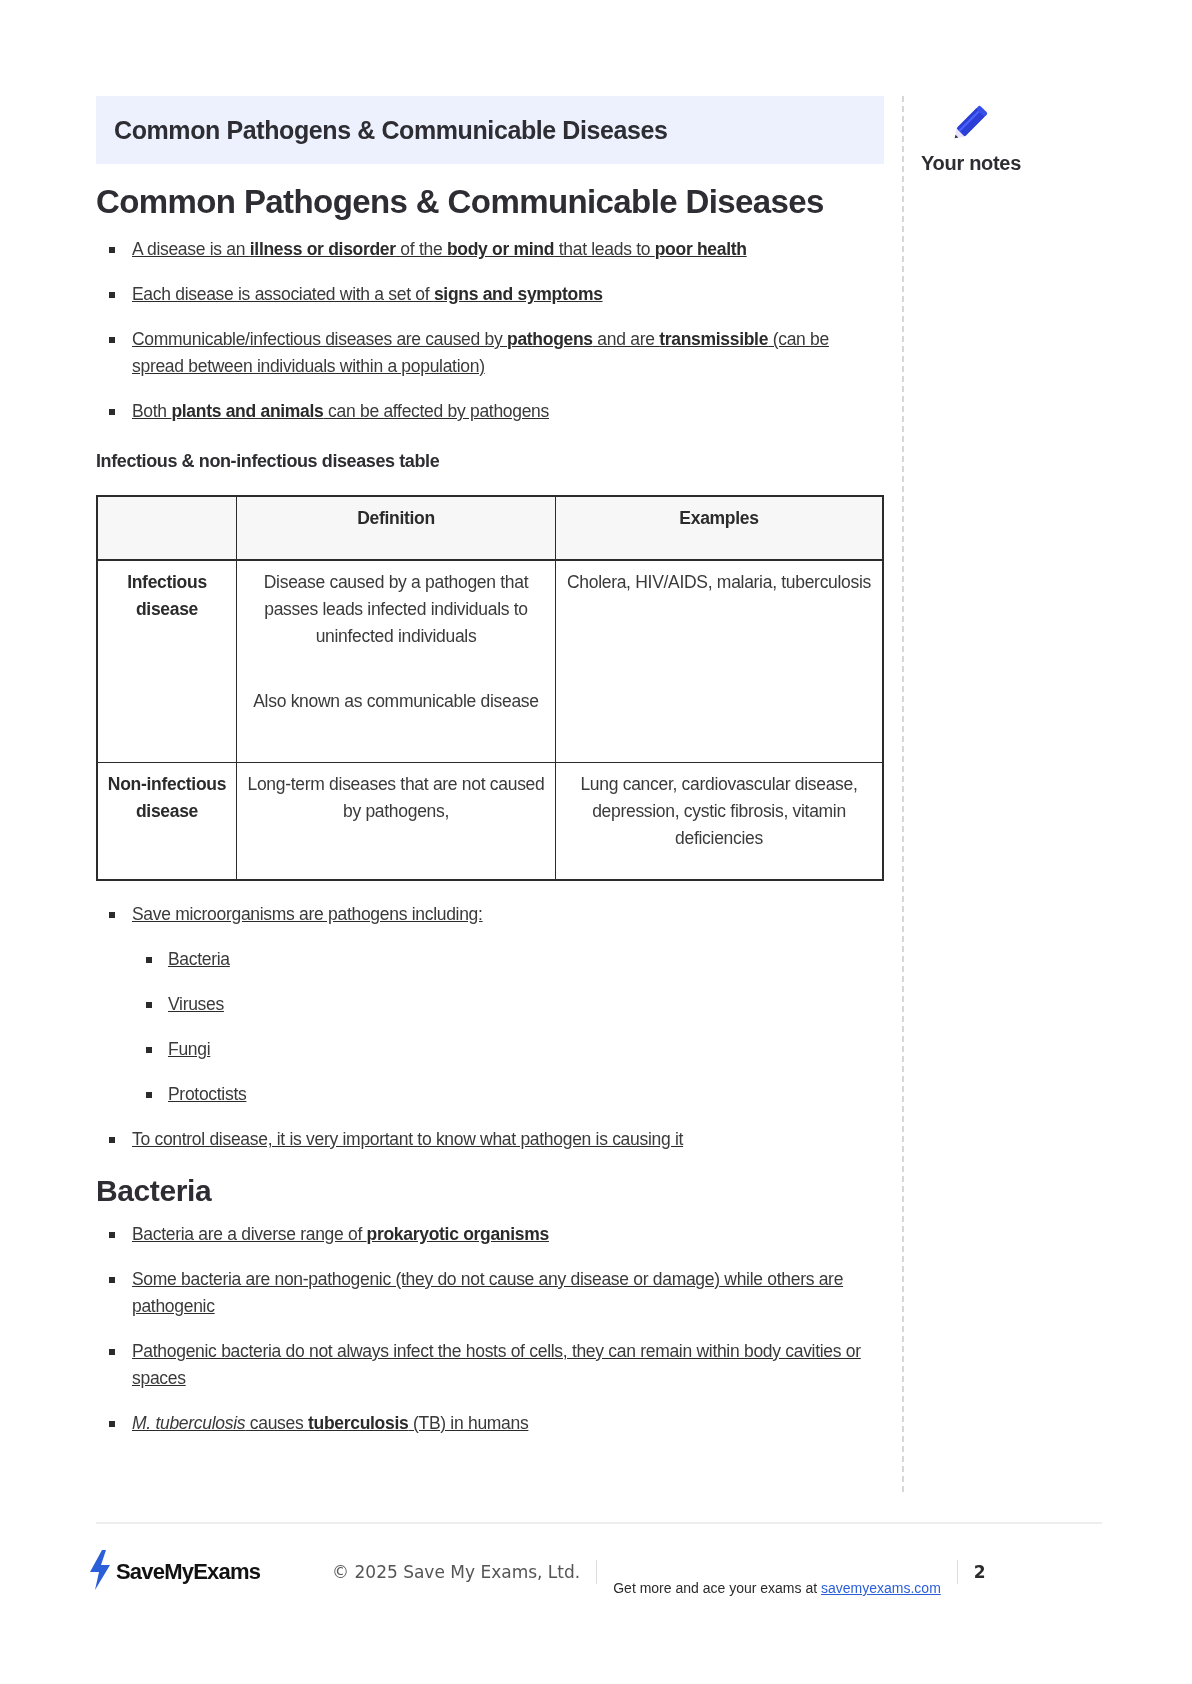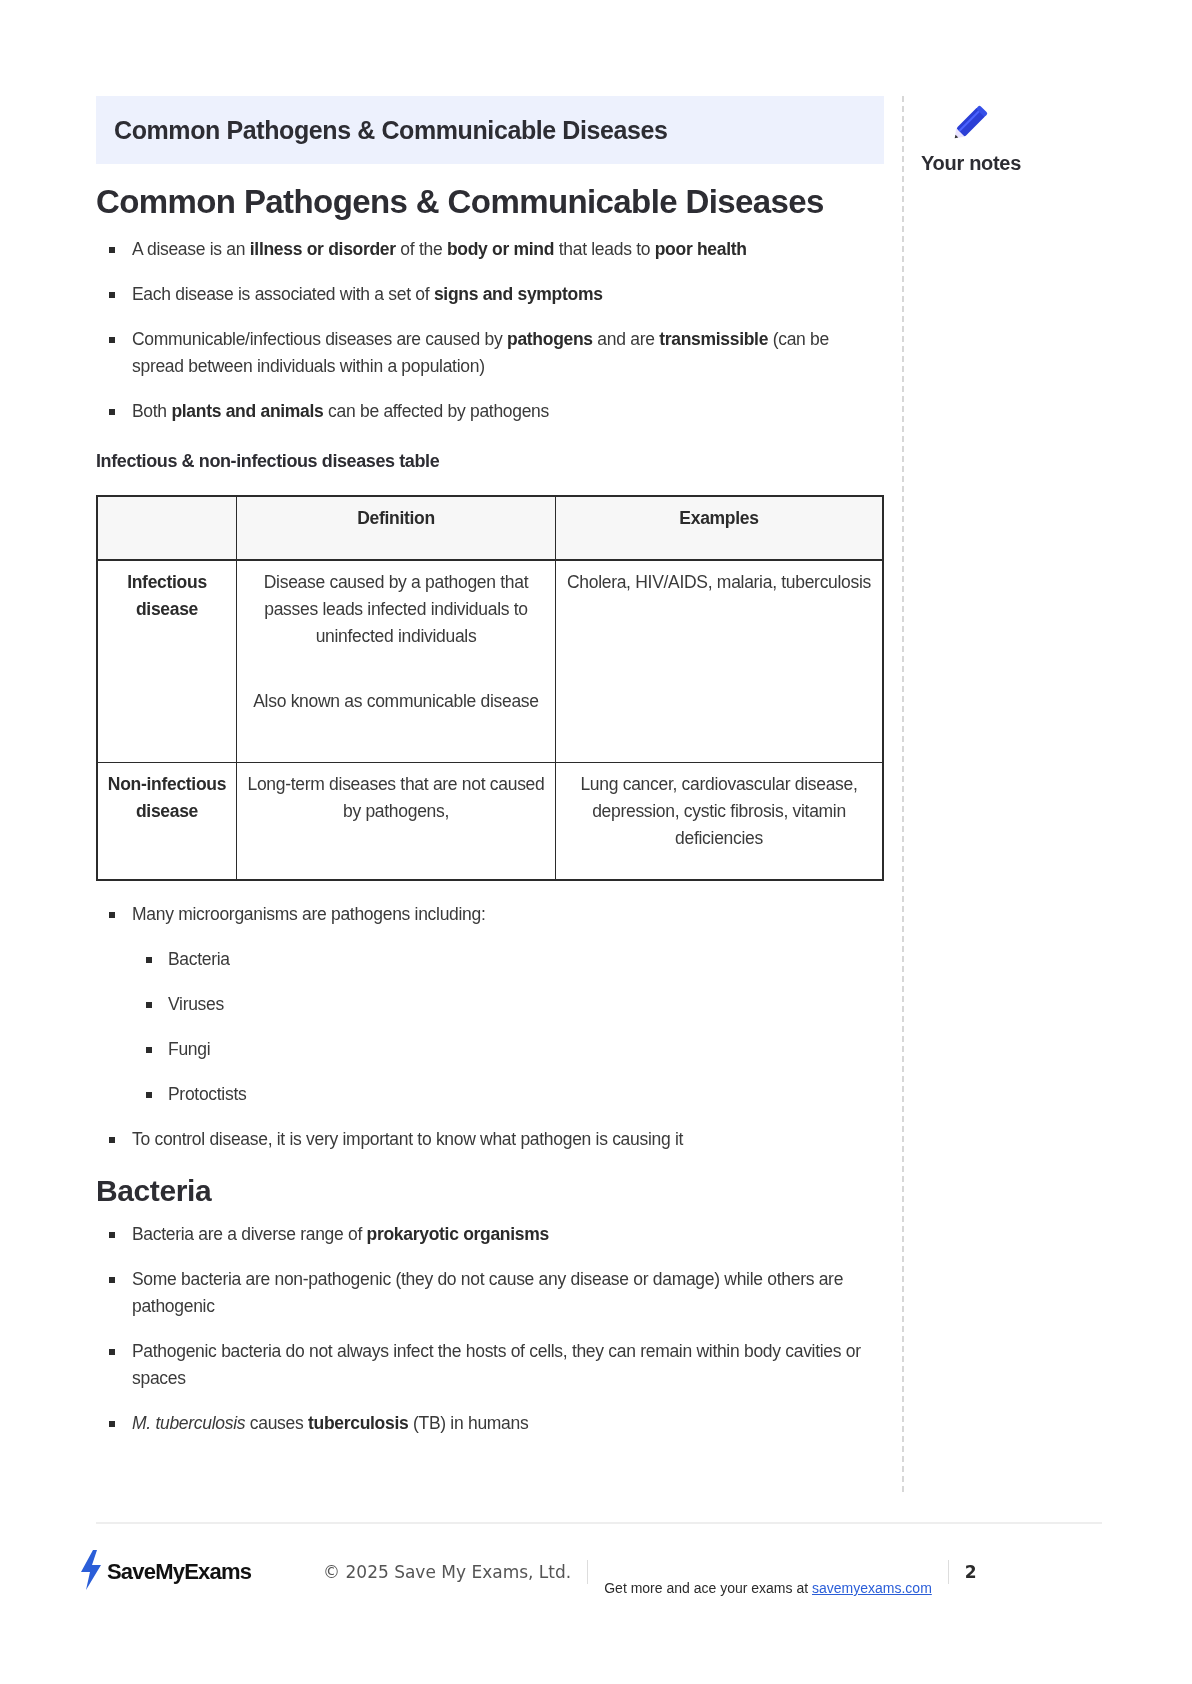--- a/index.html
+++ b/index.html
@@ -4,39 +4,39 @@
 <style>
   html, body { margin: 0; padding: 0; background: #ffffff; }
   body { width: 1192px; height: 1684px; position: relative; overflow: hidden;
          font-family: "Liberation Sans", "DejaVu Sans", sans-serif; color: #2b2b2b; }
   .main { position: absolute; left: 96px; top: 96px; width: 788px; }
   .banner { background: #edf1fd; height: 68px; display: flex; align-items: center; padding-left: 18px; }
   .banner-title { font-size: 25px; font-weight: bold; color: #2d2d33; letter-spacing: -0.4px; }
   h1 { margin: 18px 0 14px 0; font-size: 33px; font-weight: bold; color: #2d2d33; letter-spacing: -0.6px; line-height: 40px; }
   h2 { margin: 20px 0 18px 0; font-size: 18px; font-weight: bold; color: #2d2d33; letter-spacing: -0.4px; line-height: 32px; }
   h2.section { font-size: 30px; margin: 22px 0 14px 0; }
-  ul { list-style: none; margin: 0; padding: 0; }
+  ul { list-style: none; margin: 0; padding: 0; text-decoration: underline; }
   li.b { position: relative; padding-left: 36px; font-size: 17.5px; line-height: 27px; color: #3a3a3a; margin-bottom: 18px; letter-spacing: -0.3px; }
   li.b::before { content: ""; position: absolute; left: 13px; top: 11px; width: 6px; height: 6px; background: #2b2b2b; }
   li.sub { padding-left: 72px; }
   li.sub::before { left: 50px; }
   li.b b { color: #2b2b2b; }
   table { border-collapse: collapse; width: 788px; margin: 0 0 20px 0; }
   th, td { border: 1px solid #2b2b2b; font-size: 17.5px; line-height: 27px; text-align: center; vertical-align: top; padding: 8px 8px; letter-spacing: -0.3px; color: #3a3a3a; }
   th { background: #f7f7f7; height: 46px; font-weight: bold; color: #2b2b2b; }
   thead tr { border-bottom: 2px solid #2b2b2b; }
   table { border: 2px solid #2b2b2b; }
   td.rowhead { font-weight: bold; color: #2b2b2b; width: 122px; }
   td.def { width: 302px; }
   .gap { height: 38px; }
   .divider { position: absolute; left: 902px; top: 96px; height: 1396px; border-left: 2px dashed #d7d7d7; }
   .notes { position: absolute; left: 908px; top: 100px; width: 126px; text-align: center; }
   .notes-label { font-size: 20px; color: #2d2d33; font-weight: bold; letter-spacing: -0.3px; margin-top: 4px; }
   .footer-rule { position: absolute; left: 96px; top: 1522px; width: 1006px; border-top: 2px solid #eeeeee; }
-  .footer { position: absolute; left: 79px; top: 1550px; width: 1010px; height: 44px; display: flex; align-items: center; }
+  .footer { position: absolute; left: 88px; top: 1550px; width: 1010px; height: 44px; display: flex; align-items: center; }
   .logo { display: flex; align-items: center; }
   .logo-text { font-size: 22px; font-weight: bold; color: #111; letter-spacing: -0.8px; margin-left: 4px; }
   .copy { margin-left: 72px; font-family: "DejaVu Sans", sans-serif; font-size: 17px; color: #555; }
   .sep { width: 1px; height: 24px; background: #dddddd; margin: 0 16px; }
   .cta { font-family: Liberation Sans, sans-serif; font-size: 14px; color: #2b2b2b; margin-top: 32px; }
   .cta a { color: #2b5ed8; text-decoration: underline; }
   .page { font-family: "DejaVu Sans", sans-serif; font-size: 17px; font-weight: bold; color: #2b2b2b; }
 </style>
 </head>
 <body>
@@ -77,21 +77,21 @@
       </tr>
       <tr style="height:118px">
         <td class="rowhead">Non-infectious disease</td>
         <td class="def">Long-term diseases that are not caused by pathogens,</td>
         <td>Lung cancer, cardiovascular disease, depression, cystic fibrosis, vitamin deficiencies</td>
       </tr>
     </tbody>
   </table>
 
   <ul>
-    <li class="b">Many microorganisms are pathogens including:</li>
+    <li class="b">Save microorganisms are pathogens including:</li>
     <li class="b sub">Bacteria</li>
     <li class="b sub">Viruses</li>
     <li class="b sub">Fungi</li>
     <li class="b sub">Protoctists</li>
     <li class="b">To control disease, it is very important to know what pathogen is causing it</li>
   </ul>
 
   <h2 class="section">Bacteria</h2>
 
   <ul id="bacteria-list">

